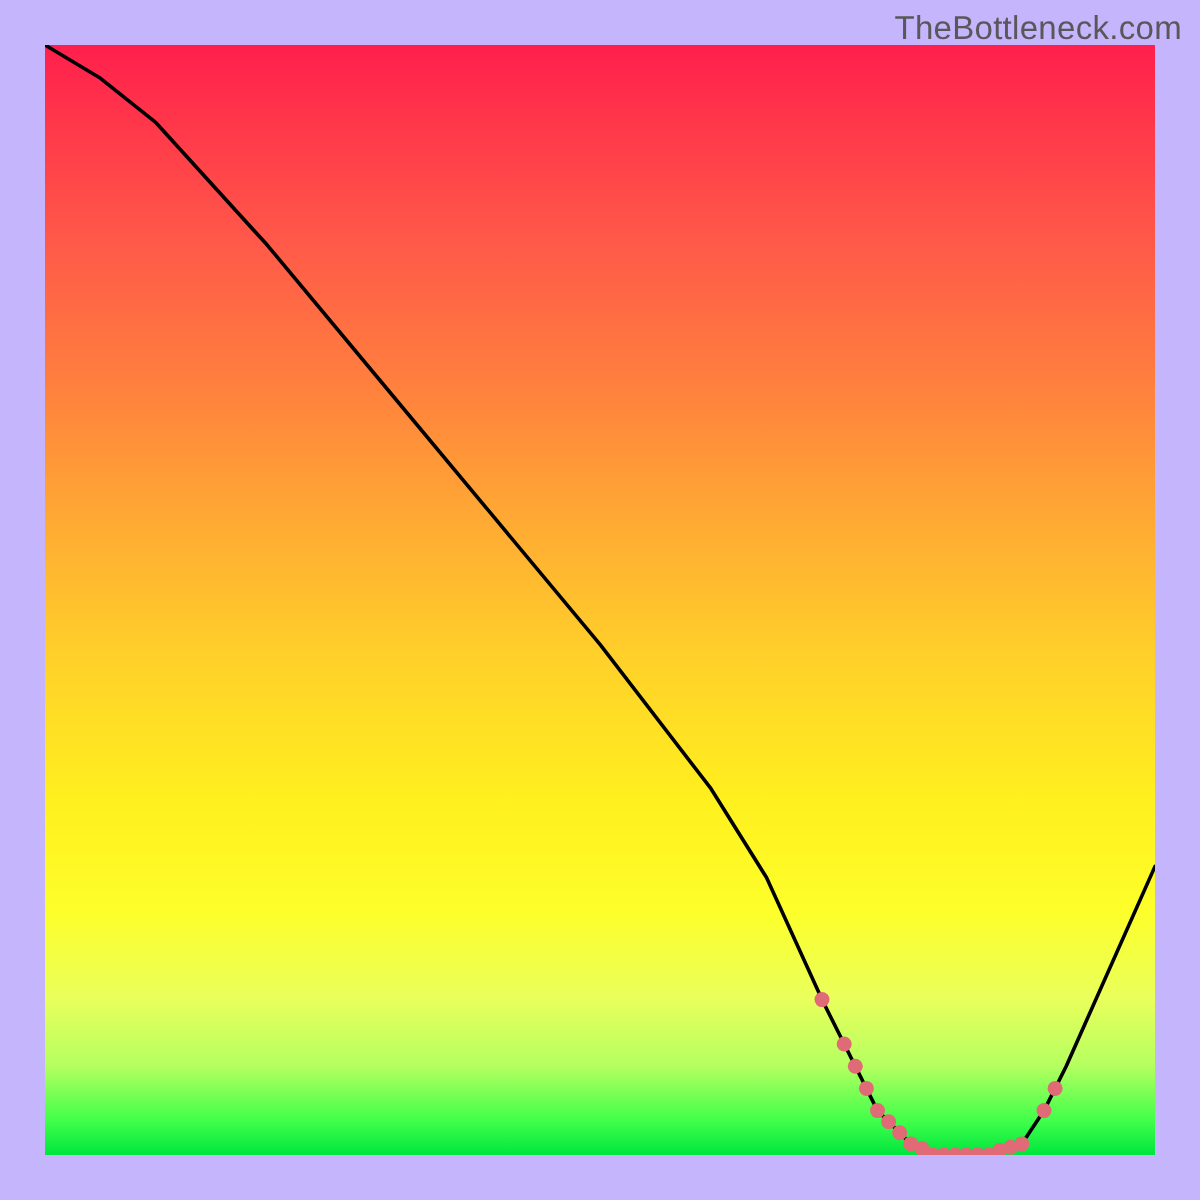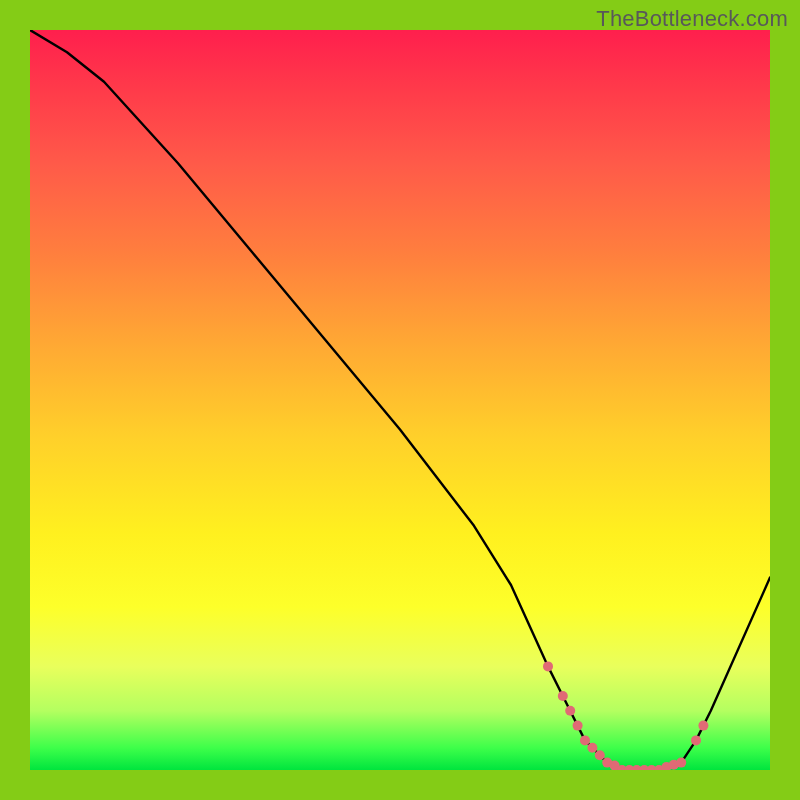--- a/index.html
+++ b/index.html
@@ -1,21 +1,21 @@
 <!DOCTYPE html>
 <html><head>
 <meta charset="utf-8">
 <style>
   * { margin: 0; padding: 0; box-sizing: border-box; }
   html, body { width: 800px; height: 800px; background: #000; overflow: hidden; }
   .frame {
     position: relative;
     width: 800px;
     height: 800px;
-    background: #84cc16;
+    background: #c4b5fd;
   }
   .attribution {
     position: absolute;
     top: 6px;
     right: 12px;
     font-family: Arial, Helvetica, sans-serif;
     font-size: 22px;
     color: #58585a;
     letter-spacing: 0.2px;
   }

